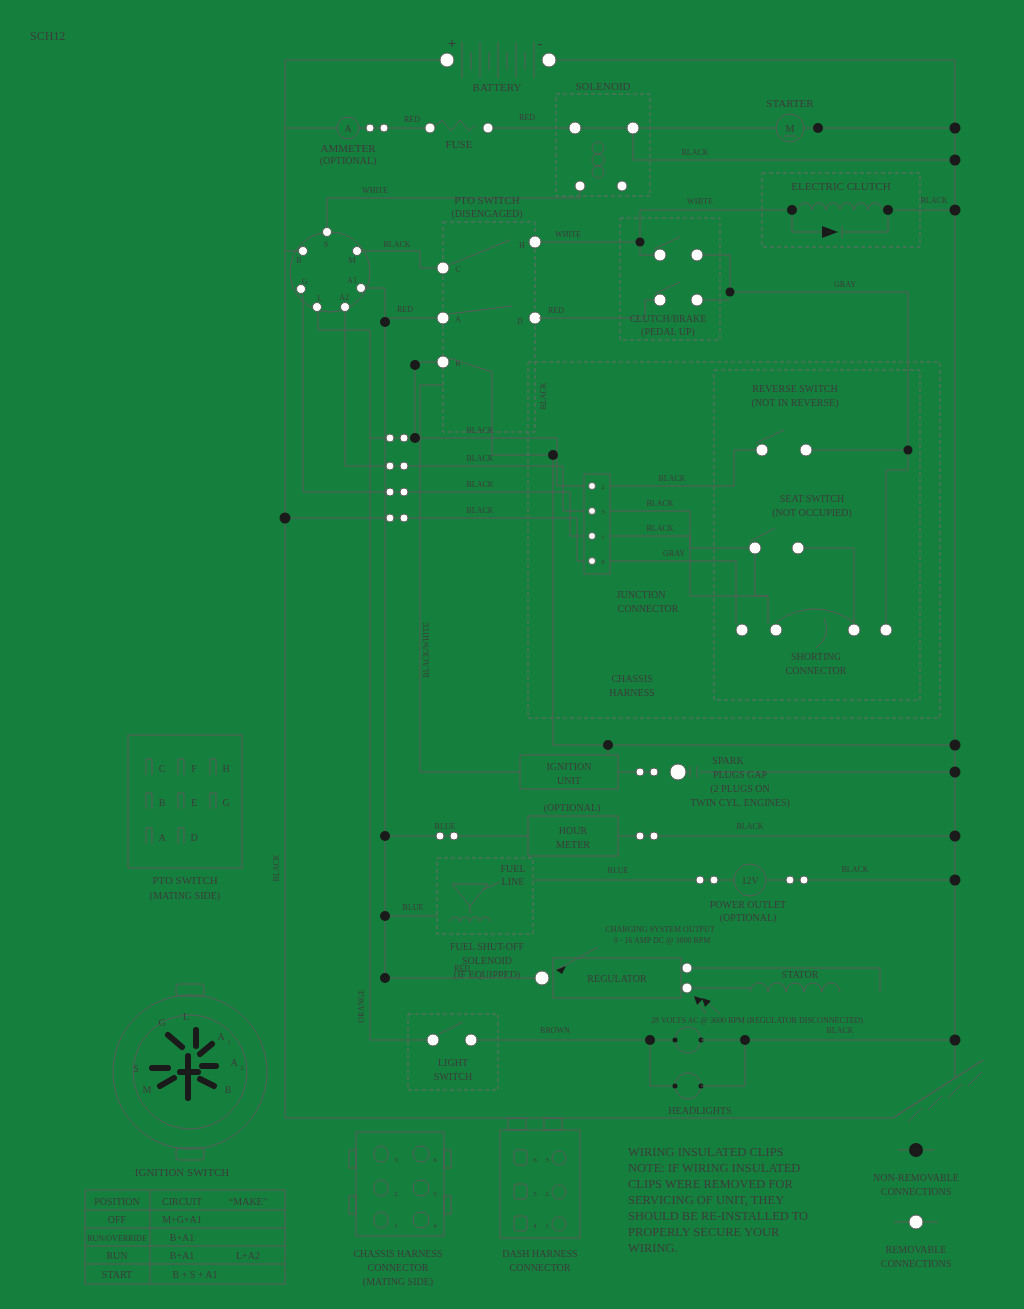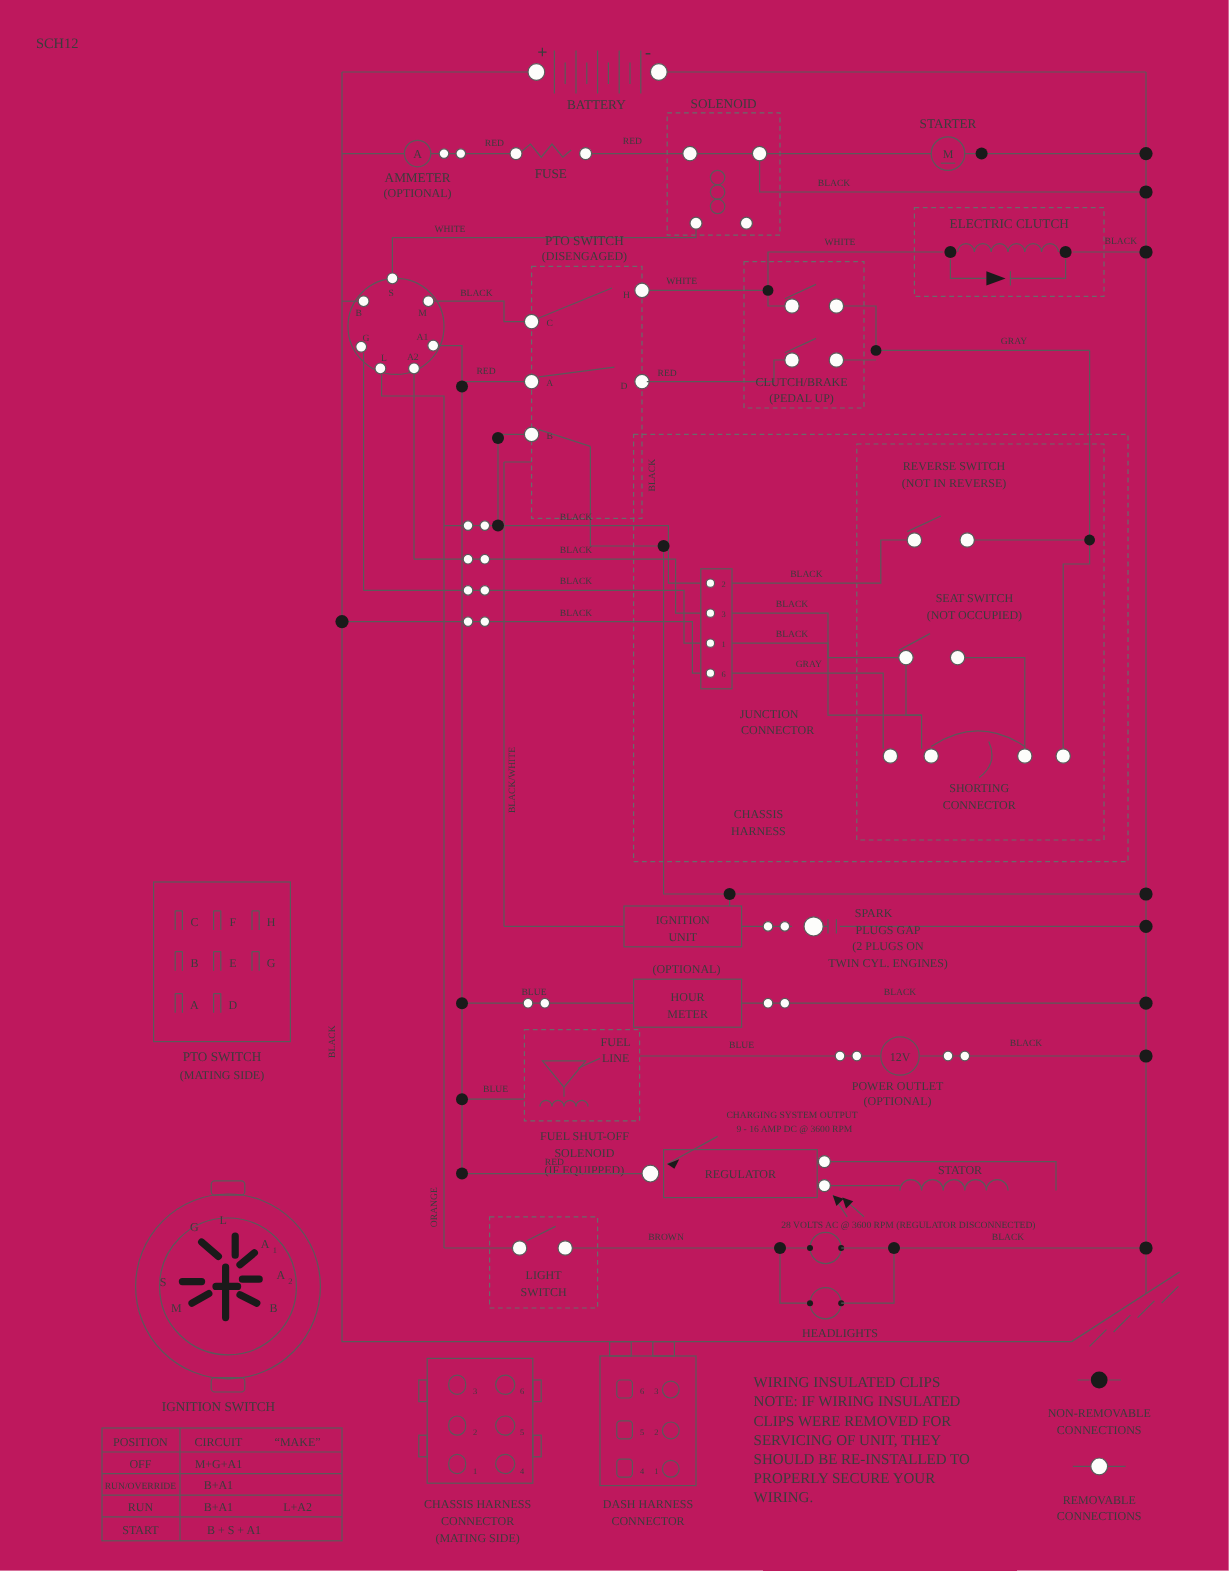--- a/index.html
+++ b/index.html
@@ -1,16 +1,16 @@
 <!DOCTYPE html>
 <html><head>
 <meta charset="utf-8">
 <style>
   html,body{margin:0;padding:0;background:#ffffff;}
-  .sheet{position:relative;width:1024px;height:1309px;background:#be185d;overflow:hidden;}
+  .sheet{position:relative;width:1024px;height:1309px;background:#15803d;overflow:hidden;}
   svg{position:absolute;left:0;top:0;}
   svg text{font-family:"Liberation Serif",serif;fill:#3c3c3c;}
   .c{font-size:11px;text-anchor:middle;}
   .cs{font-size:10px;text-anchor:middle;}
   .w{font-size:8px;text-anchor:middle;}
   .t{font-size:10px;text-anchor:middle;}
   .t8{font-size:8px;text-anchor:middle;}
   .sub{font-size:7px;text-anchor:middle;}
   .n{font-size:12.5px;}
   .tb{font-size:10px;text-anchor:middle;}

